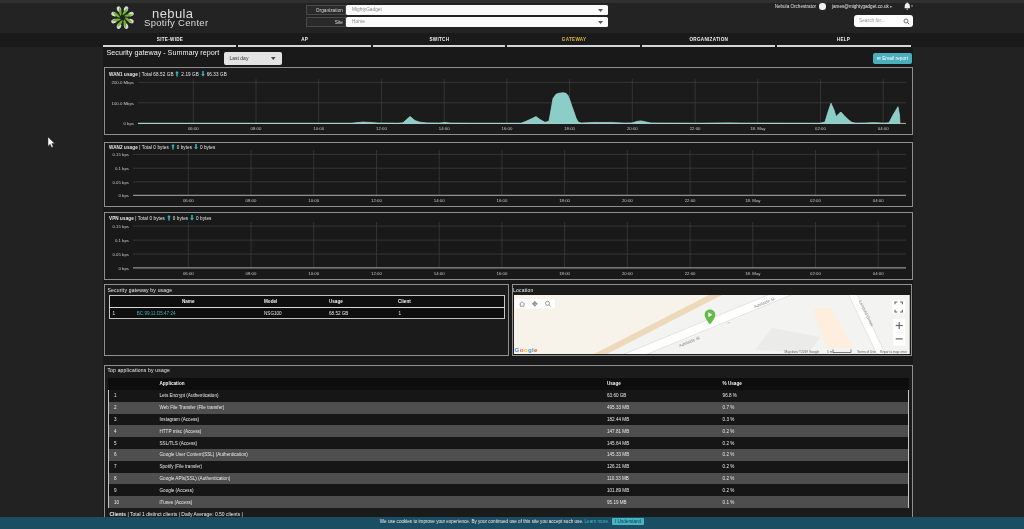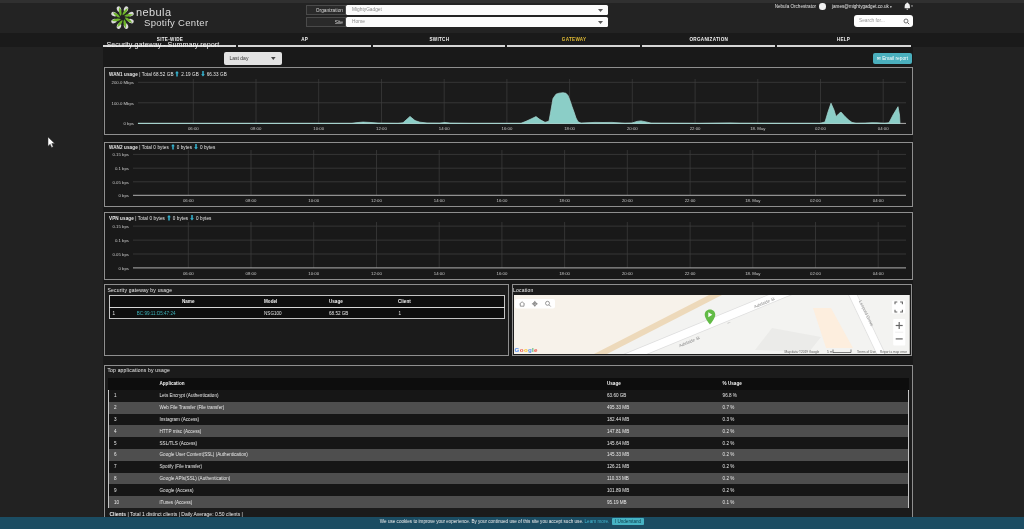--- a/index.html
+++ b/index.html
@@ -65,21 +65,21 @@
         </g>
 <g transform="rotate(270)">
           <path d="M0,-11.4 C1.7,-8 1.8,-4.6 0,-2.4 C-1.8,-4.6 -1.7,-8 0,-11.4Z" transform="rotate(36 0 -2.4)"></path>
         </g>
 <g transform="rotate(315)">
           <path d="M0,-11.4 C1.7,-8 1.8,-4.6 0,-2.4 C-1.8,-4.6 -1.7,-8 0,-11.4Z" transform="rotate(36 0 -2.4)"></path>
         </g>
 </g>
 </g>
 </svg>
-<div class="abs" style="left:136px;top:5.5px;font-size:11px;color:#dcdcdc;letter-spacing:.4px">nebula</div>
+<div class="abs" style="left:152px;top:5.5px;font-size:13px;color:#dcdcdc;letter-spacing:.4px">nebula</div>
 <div class="abs" style="left:144px;top:17px;font-size:9.5px;color:#dcdcdc;letter-spacing:.3px">Spotify Center</div>
 
 <div class="abs" style="left:306px;top:4.5px;width:40px;height:10px;background:#2a2a2a;border:0.5px solid #4a4a4a;color:#d8d8d8;font-size:4.8px;text-align:right;line-height:10px;padding-right:2px">Organization</div>
 <div class="abs" style="left:346px;top:4.5px;width:262px;height:10px;background:#fbfbfb;border-radius:1.5px;font-size:4.8px;color:#8a8a8a;line-height:10px;padding-left:6px">MightyGadget</div>
 <svg style="left:598px;top:8.5px" width="6" height="4">
     <path d="M0,0 L5,0 L2.5,3Z" fill="#555"></path>
   </svg>
 <div class="abs" style="left:306px;top:17px;width:40px;height:10px;background:#2a2a2a;border:0.5px solid #4a4a4a;color:#d8d8d8;font-size:4.8px;text-align:right;line-height:10px;padding-right:2px">Site</div>
 <div class="abs" style="left:346px;top:17px;width:262px;height:10px;background:#fbfbfb;border-radius:1.5px;font-size:4.8px;color:#8a8a8a;line-height:10px;padding-left:6px">Home</div>
 <svg style="left:598px;top:21px" width="6" height="4">
@@ -112,21 +112,21 @@
 <div class="abs" style="left:103.3px;top:45px;width:132.7px;height:1.8px;background:#d6d6d6"></div>
 <div class="abs" style="left:238px;top:45px;width:132.7px;height:1.8px;background:#d6d6d6"></div>
 <div class="abs" style="left:372.7px;top:45px;width:132.7px;height:1.8px;background:#d6d6d6"></div>
 <div class="abs" style="left:507.4px;top:45px;width:132.7px;height:1.8px;background:#d6d6d6"></div>
 <div class="abs" style="left:642.1px;top:45px;width:132.7px;height:1.8px;background:#d6d6d6"></div>
 <div class="abs" style="left:776.8px;top:45px;width:134.7px;height:1.8px;background:#d6d6d6"></div>
 
 <div class="abs" style="left:0;top:47px;width:1024px;height:482px;background:#222222"></div>
 <div class="abs" style="left:103px;top:47px;width:810px;height:482px;background:#191919"></div>
 
-<div class="abs" style="left:106.5px;top:40px;font-size:7.2px;color:#f2f2f2;letter-spacing:0">Security gateway - Summary report</div>
+<div class="abs" style="left:106.5px;top:48px;font-size:7.2px;color:#f2f2f2;letter-spacing:0">Security gateway - Summary report</div>
 <div class="abs" style="left:223.5px;top:51.5px;width:58.5px;height:13.3px;background:#e3e3e3;border-radius:2px;font-size:5px;color:#333;line-height:13.3px;padding-left:6px">Last day</div>
 <svg style="left:271px;top:56.8px" width="6" height="4">
     <path d="M0,0 L4.6,0 L2.3,3Z" fill="#444"></path>
   </svg>
 <div class="abs" style="left:872.8px;top:52.8px;width:39.2px;height:11.7px;background:#4aafbd;border-radius:2px;color:#fff;font-size:4.8px;text-align:center;line-height:11.7px">✉ Email report</div>
 
 <div class="panel" style="left:103.5px;top:66.5px;width:809px;height:68.3px"></div>
 <div class="ctt" style="left:109px;top:70.8px"><b>WAN1 usage</b> | Total 68.52 GB <svg class="inl" width="4" height="5.5" viewBox="0 0 4 5.5" style="margin:0 0.5px -0.5px 0.5px">
       <path d="M2,0 L3.9,2.3 L2.75,2.3 L2.75,5.5 L1.25,5.5 L1.25,2.3 L0.1,2.3Z" fill="#36b3cf"></path>
     </svg> 2.19 GB <svg class="inl" width="4" height="5.5" viewBox="0 0 4 5.5" style="margin:0 0.5px -0.5px 0.5px">

